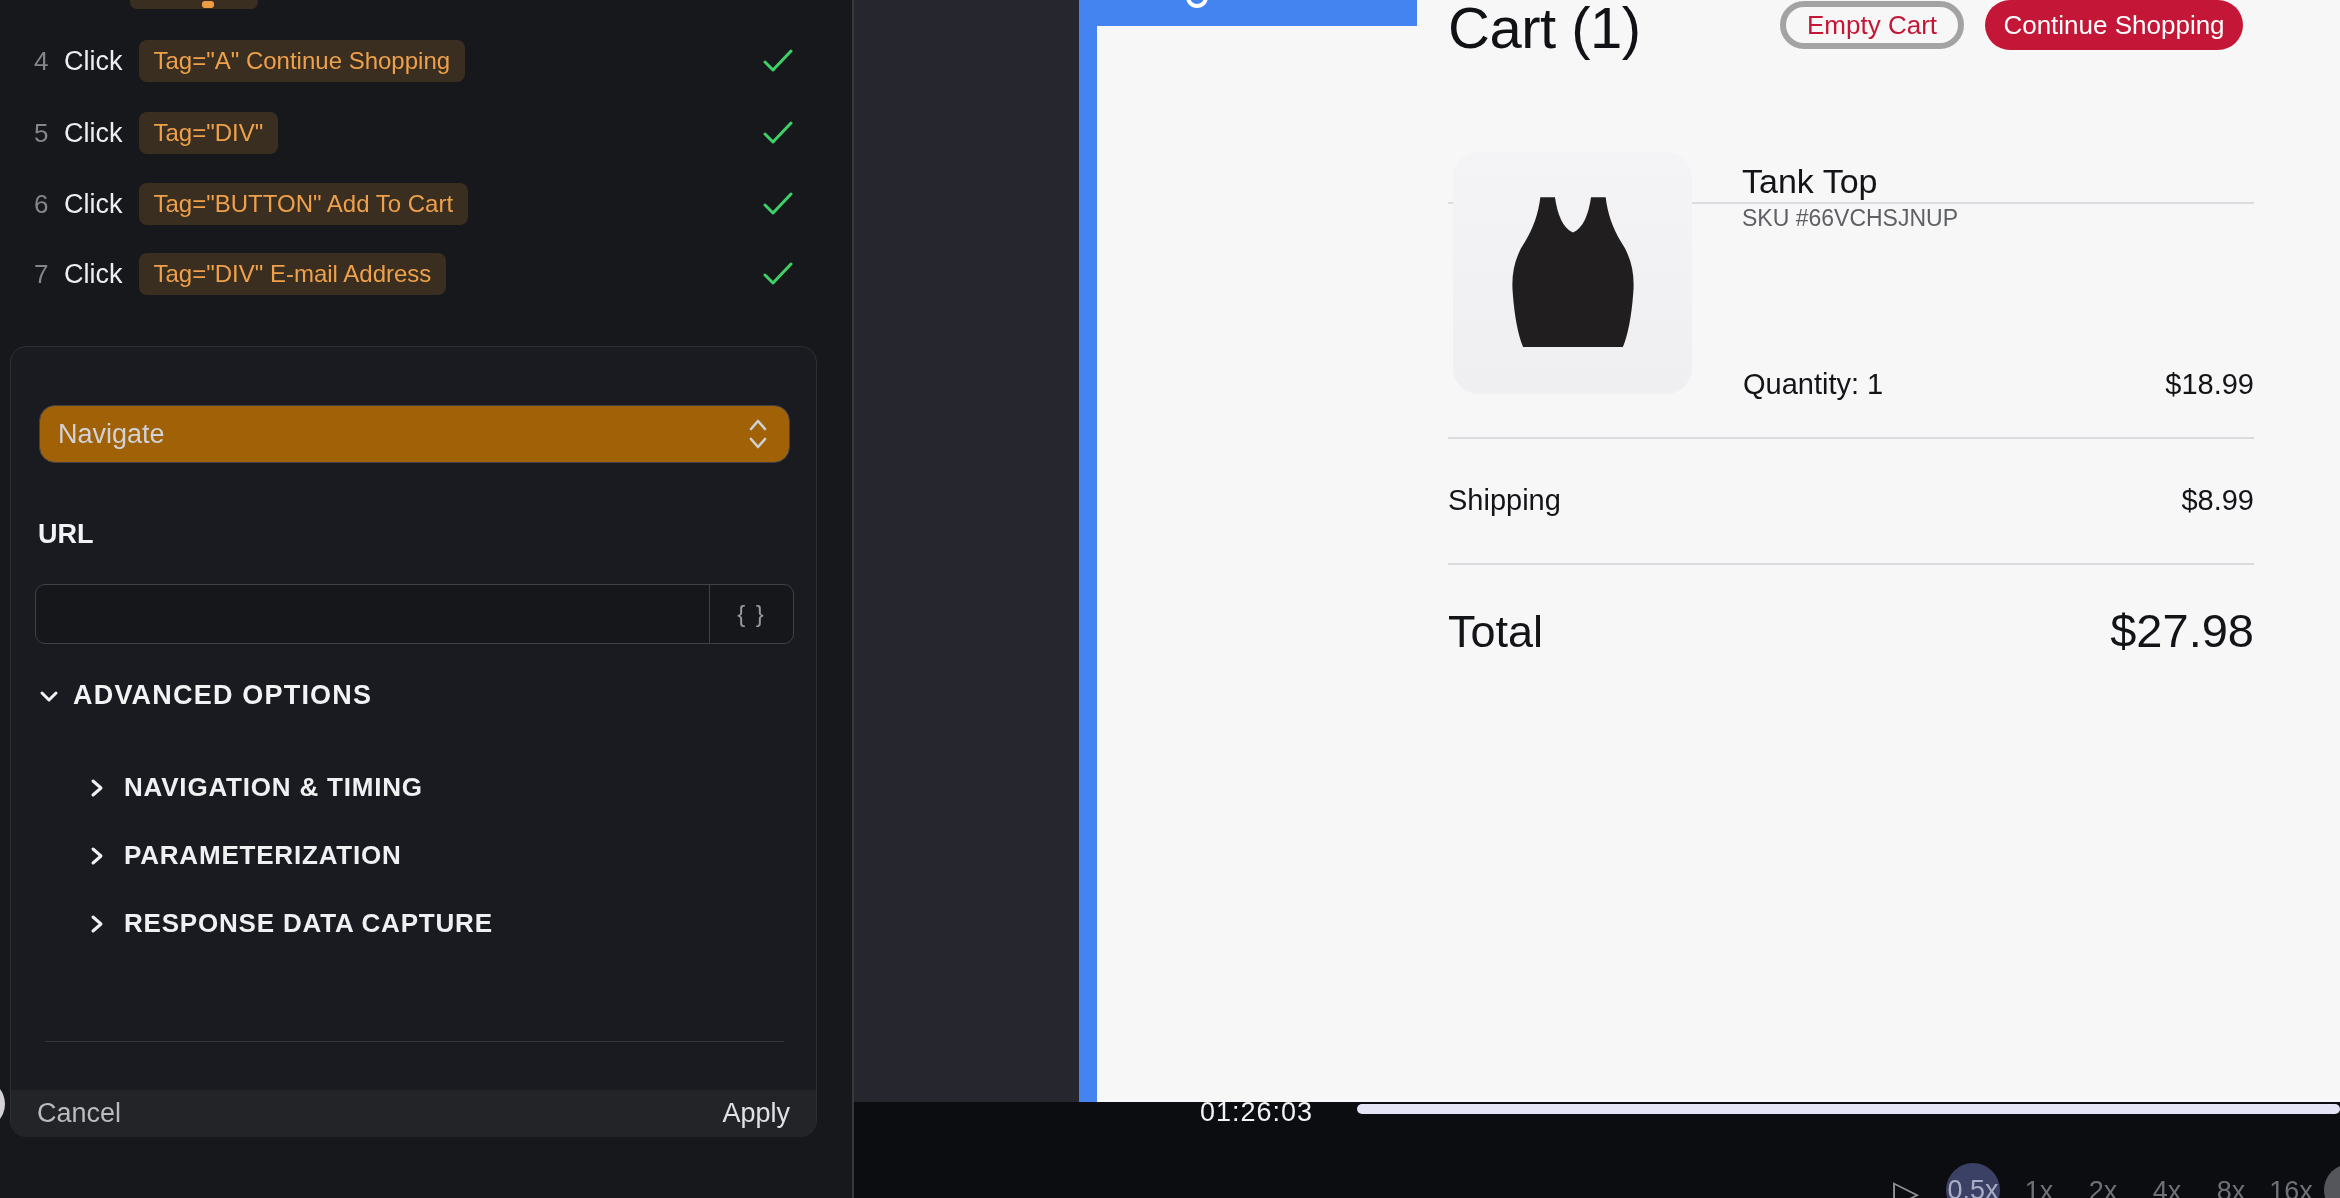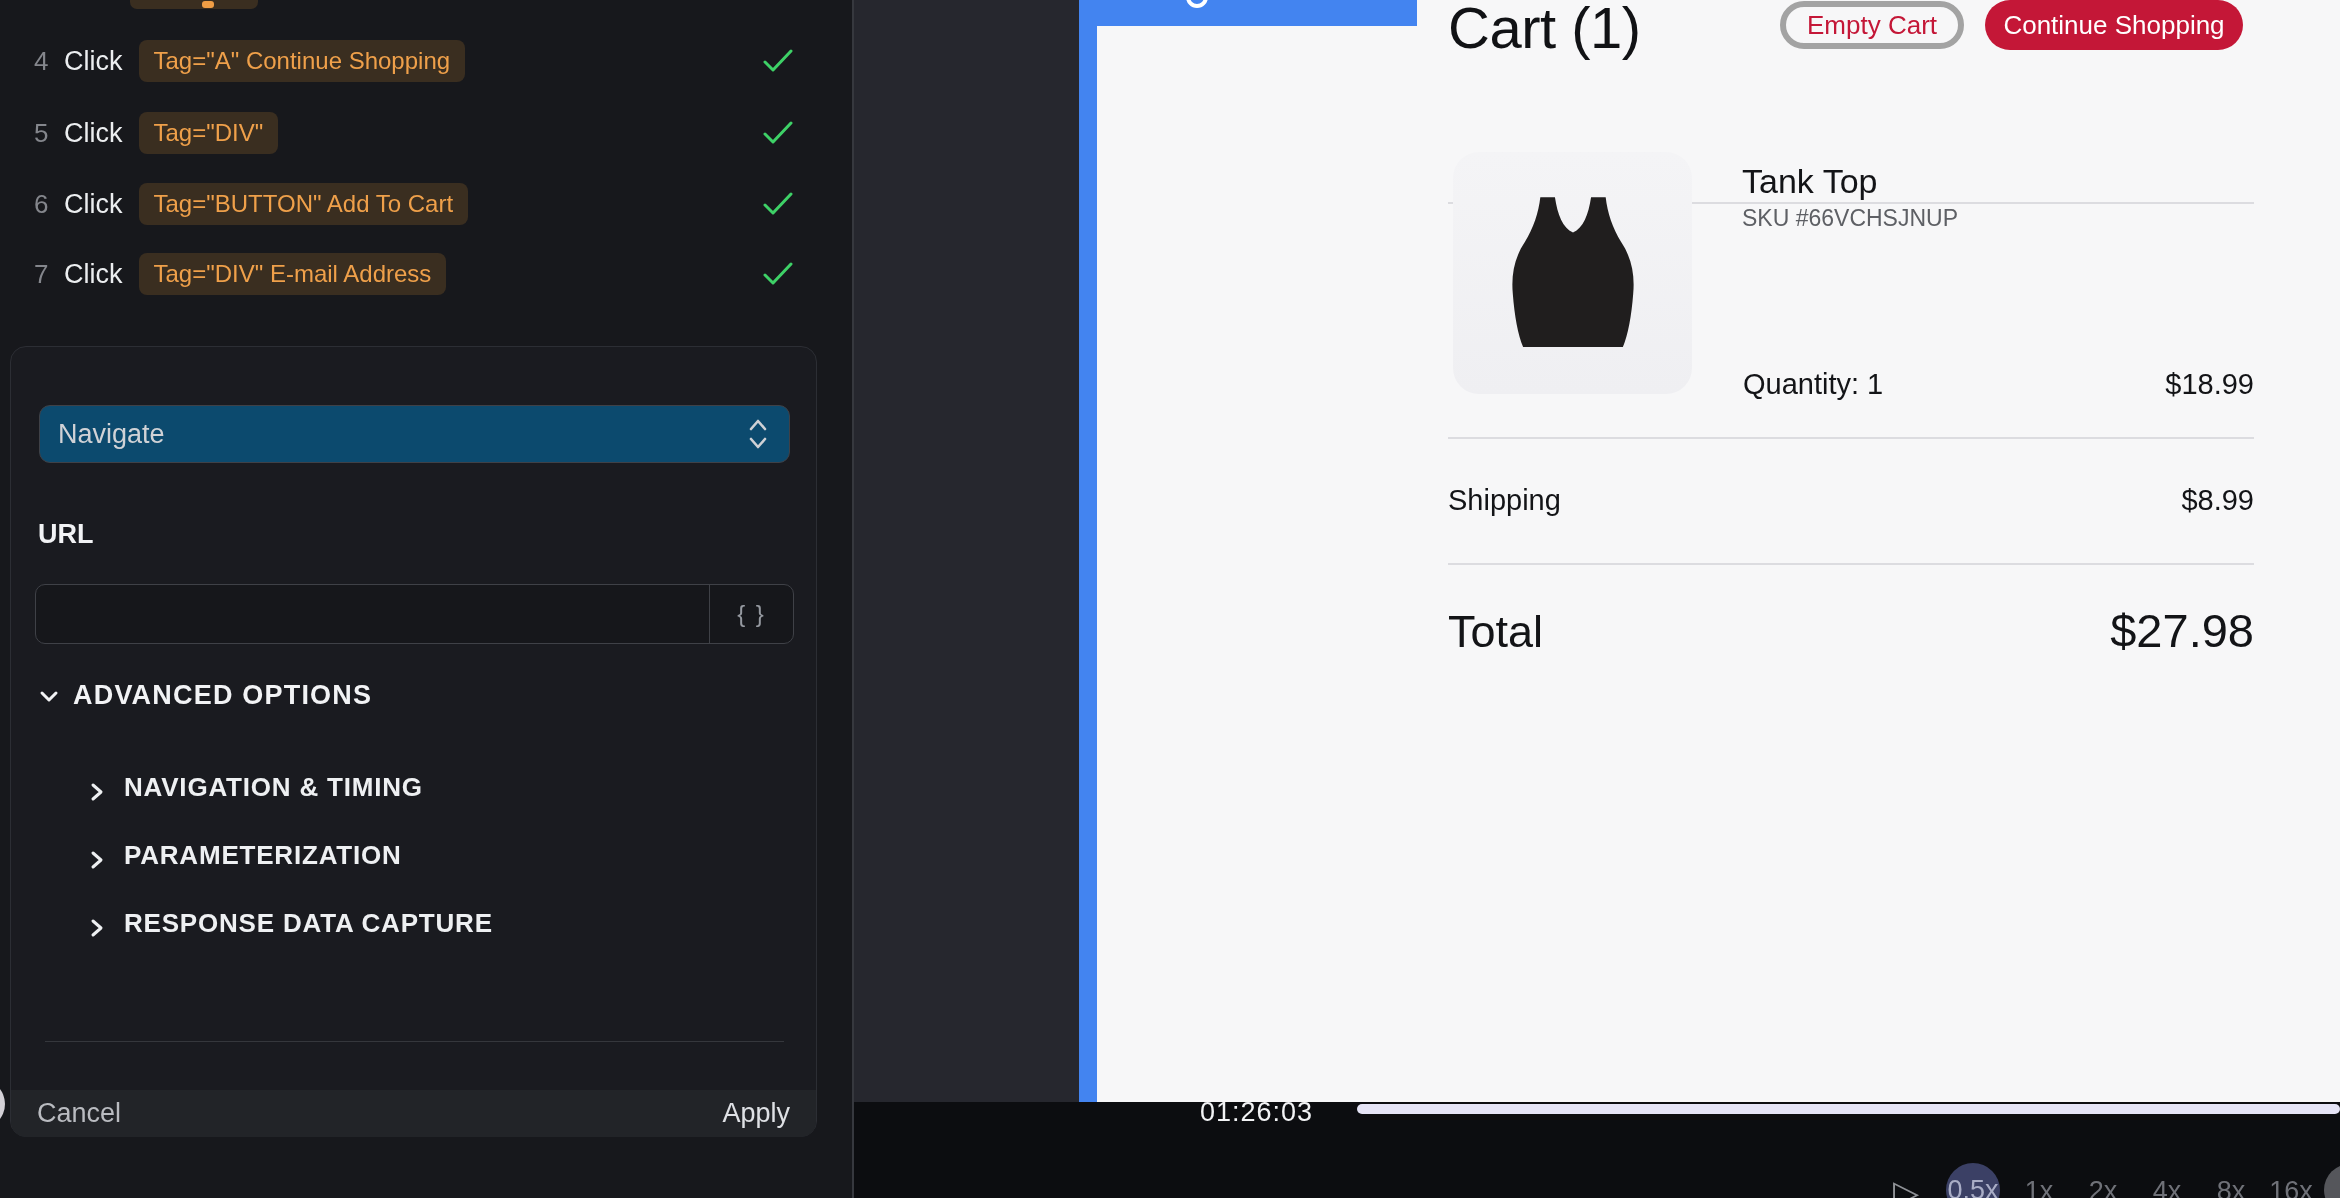--- a/index.html
+++ b/index.html
@@ -20,41 +20,41 @@
   .step-row { left:0; width:852px; height:44px; display:flex; align-items:center; }
   .step-num { width:30px; margin-left:34px; font-size:26px; color:#84868c; }
   .step-action { font-size:27px; color:#eceef0; margin-right:16px; }
   .step-badge { background:#3a2e20; color:#efa04a; font-size:24px; padding:7px 15px; border-radius:8px; white-space:nowrap; }
   .step-check { position:absolute; left:763px; top:50%; transform:translateY(-50%); }
 
   
   .panel { left:10px; top:346px; width:807px; height:791px; background:#1a1b20; border:1px solid #2c2e34; border-radius:16px; }
   .select {
     position:absolute; left:28px; top:58px; width:751px; height:58px;
-    background:#0c4a6e; border:1px solid #3f4147; border-radius:11px;
+    background:#a16207; border:1px solid #3f4147; border-radius:16px;
     display:flex; align-items:center; justify-content:space-between; padding:0 20px 0 18px;
     color:#d0d2d6; font-size:27px;
   }
   .field-label { position:absolute; left:27px; top:172px; font-size:27px; font-weight:bold; color:#f2f3f5; }
   .url-input {
     position:absolute; left:24px; top:237px; width:759px; height:60px;
     background:#16171b; border:1px solid #3f4147; border-radius:10px;
     display:flex; align-items:stretch;
   }
   .url-input input {
     flex:1; background:transparent; border:none; outline:none;
     color:#e8e8ea; font-size:26px; padding:0 16px; font-family:"Liberation Sans",sans-serif;
   }
   .var-btn {
     width:84px; border-left:1px solid #3f4147; display:flex; align-items:center; justify-content:center;
     color:#9599a0; font-size:24px; letter-spacing:2px; cursor:pointer;
   }
   .adv-header { position:absolute; left:27px; top:333px; display:flex; align-items:center; gap:13px;
     font-size:27px; font-weight:bold; letter-spacing:1.2px; color:#f2f3f5; }
-  .sub-header { position:absolute; left:76px; display:flex; align-items:flex-end; gap:17px;
+  .sub-header { position:absolute; left:76px; display:flex; align-items:center; gap:17px;
     font-size:26px; font-weight:bold; letter-spacing:0.8px; color:#eef0f2; }
   .panel-divider { position:absolute; left:34px; top:694px; width:739px; height:1px; background:#35373c; }
   .panel-footer {
     position:absolute; left:0; top:743px; width:805px; height:47px;
     background:#222428; border-radius:0 0 15px 15px;
     display:flex; align-items:center; justify-content:space-between; padding:0 26px;
     font-size:27px;
   }
   .cancel-btn { color:#b9bbc0; cursor:pointer; }
   .apply-btn { color:#dfe1e5; cursor:pointer; }

